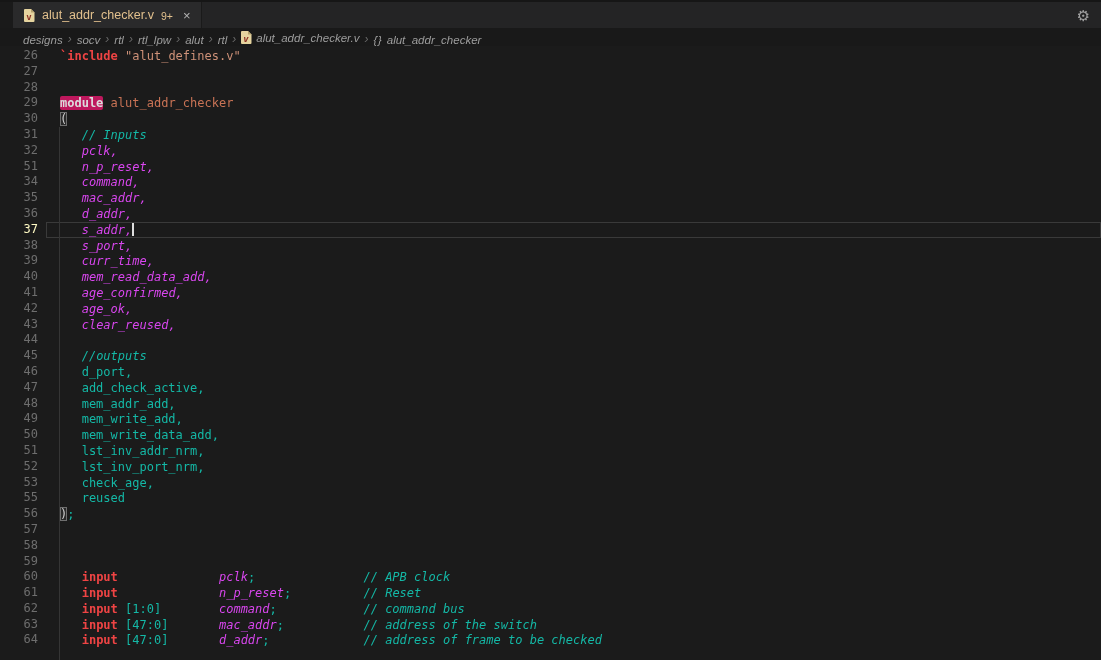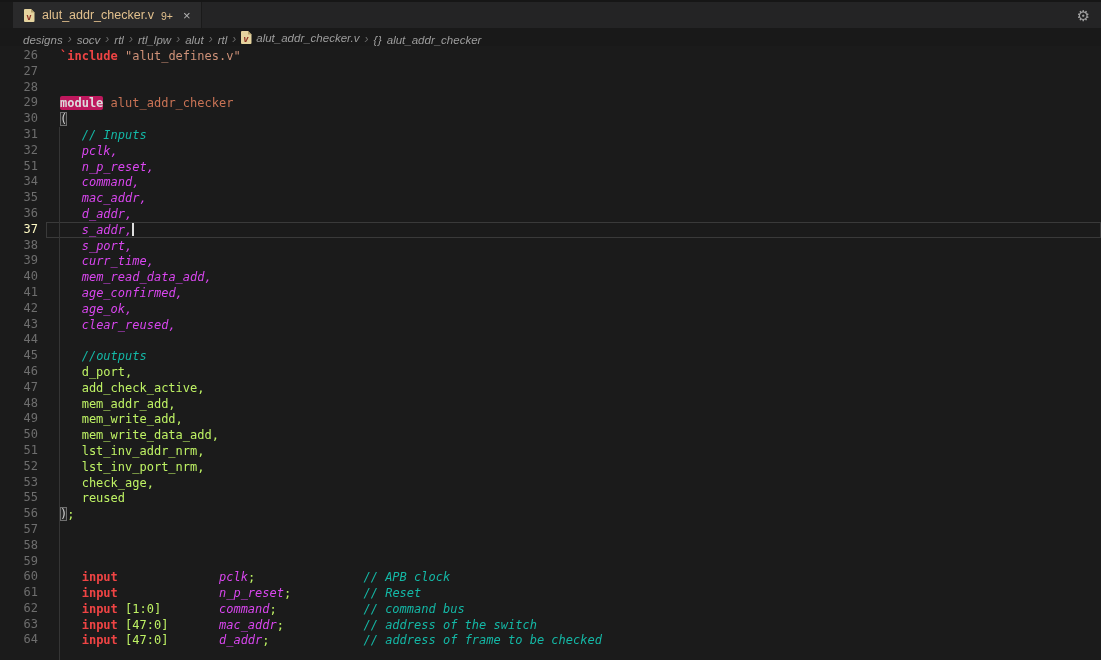--- a/index.html
+++ b/index.html
@@ -48,21 +48,21 @@
     color:#c6c6c6; border:1px solid transparent;
   }
   .row.active .ln { color:#fef9c3; }
   .row.active .codetext { border-color:#3a3a3a; }
   
   .sk  { color:#ef4444; font-weight:bold; }
   .skh { color:#dcdcdc; font-weight:bold; background:#be185d; border-radius:2px; }
   .ss  { color:#ce9178; }
   .sc  { color:#14b8a6; font-style:italic; }
   .si  { color:#d946ef; font-style:italic; }
-  .sp  { color:#bef264; }
+  .sp  { color:#14b8a6; }
   .sm  { color:#c97355; }
   .sb  { color:#cdcdcd; outline:1px solid #6f6f6f; outline-offset:-1px; background:rgba(128,128,128,.13); }
   .cursor { display:inline-block; width:1.5px; height:13px; background:#dedede; vertical-align:-2px; }
 </style>
 </head>
 <body>
 
 <div class="tabbar">
   <div class="tabbar-left-gap"></div>
   <div class="tab">

